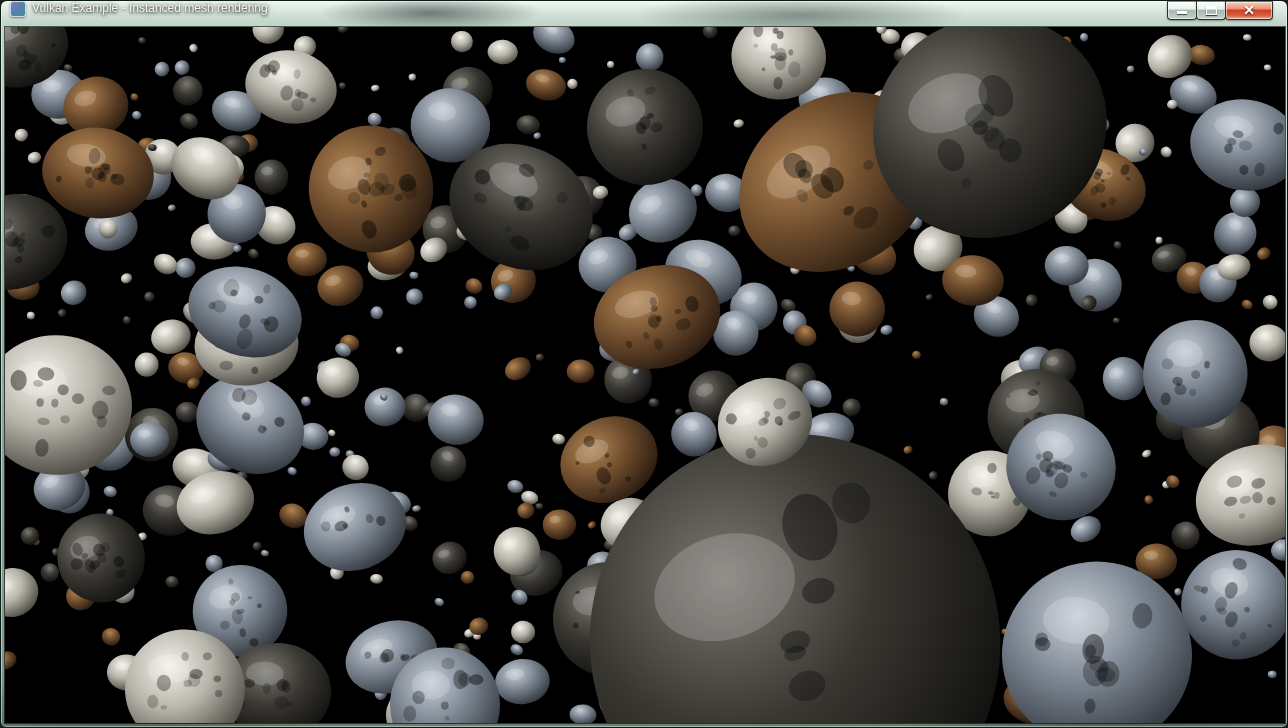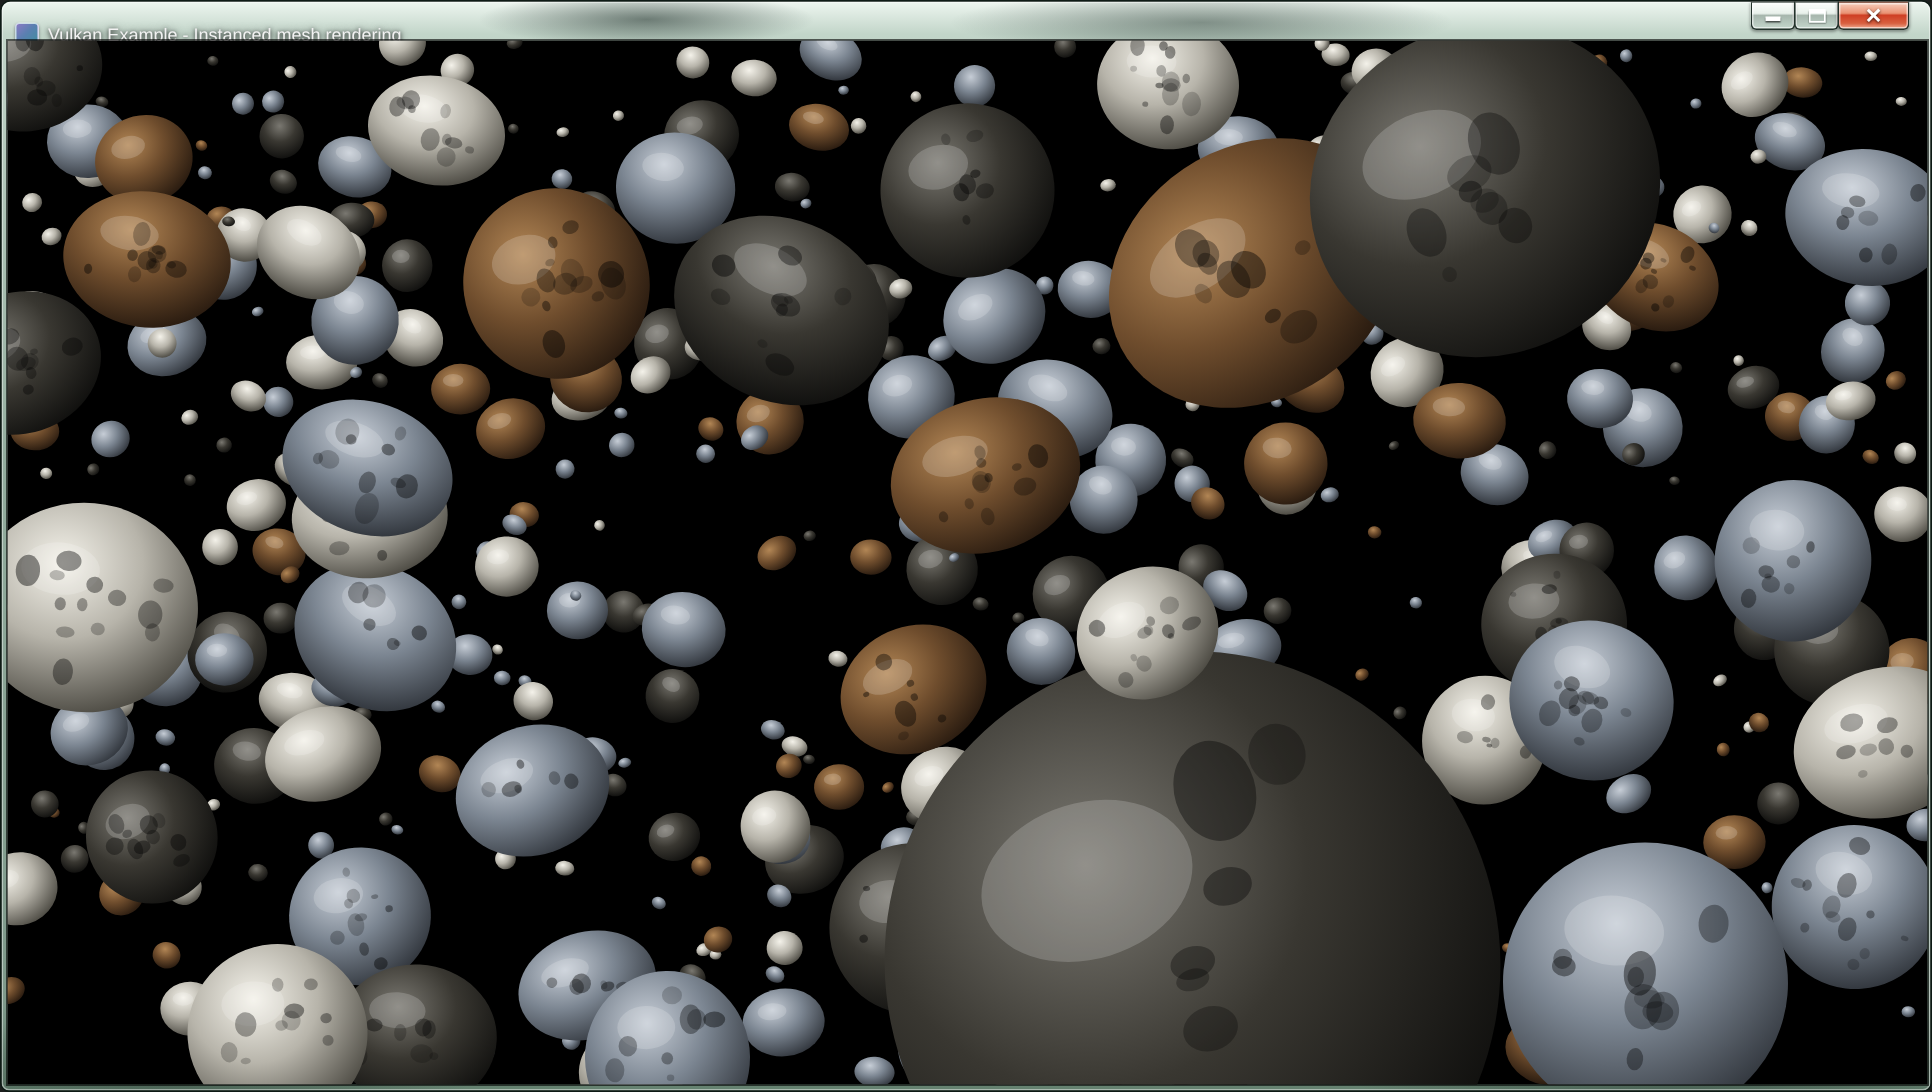--- a/index.html
+++ b/index.html
@@ -25,21 +25,21 @@
       radial-gradient(280px 60px at 120px 715px, rgba(20,36,30,0.35), rgba(20,36,30,0) 70%),
       linear-gradient(to bottom, #eef6f0 0%, #c2d5c9 3%, #93ad9e 42%, #7e998a 92%, #64816f 100%);
   }
 
   
   .titlebar {
     position: absolute;
     top: 0; left: 0; right: 0;
     height: 44px;
     display: flex;
-    align-items: center;
+    align-items: flex-start;
     padding-left: 9px;
   }
   .app-icon {
     width: 16px; height: 16px;
     margin-right: 6px;
     border-radius: 3px;
     border: 1px solid rgba(255,255,255,0.7);
     background: linear-gradient(135deg, #8a79c4 0%, #5a7fb0 45%, #3e8f9e 100%);
     box-shadow: 0 1px 2px rgba(0,0,0,0.45);
     flex: 0 0 auto;

